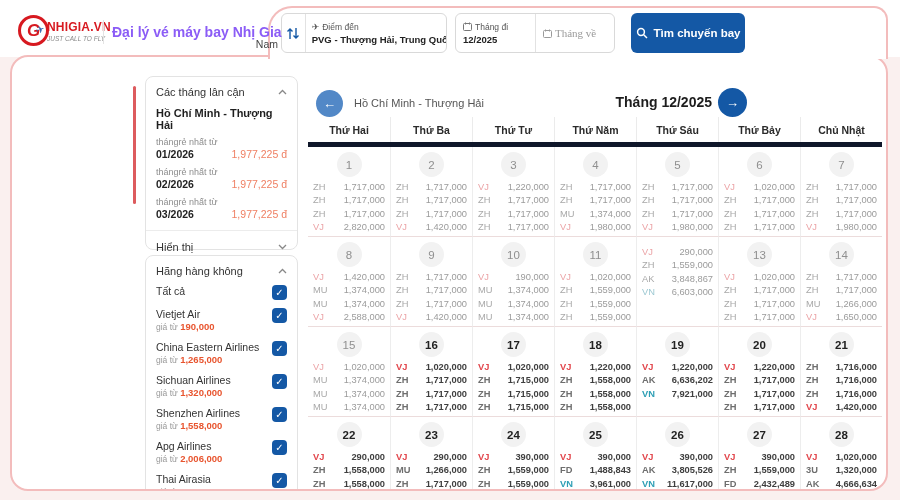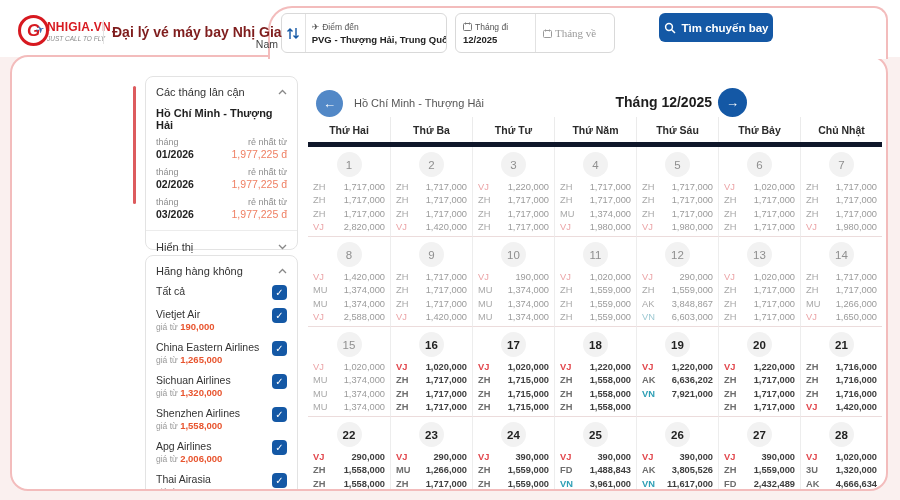--- a/index.html
+++ b/index.html
@@ -10,55 +10,55 @@
 
   
   .logo-circle{position:absolute;left:18px;top:15px;width:31px;height:31px;border:3px solid #d71920;
                border-radius:50%;color:#d71920;font-weight:bold;font-style:italic;font-size:17px;
                display:flex;align-items:center;justify-content:center;z-index:7;}
   .logo-plane{position:absolute;left:36px;top:24px;font-size:10px;color:#2d66b0;transform:rotate(-20deg);z-index:8;}
   .brand-text{position:absolute;left:47px;top:20px;z-index:7;}
   .brand-name{color:#d71920;font-weight:bold;font-size:12px;letter-spacing:.2px;}
   .brand-tag{color:#8a8a8a;font-style:italic;font-size:6.5px;margin-top:1px;}
   .brand-divider{position:absolute;left:103px;top:20px;width:1px;height:24px;background:#e3e3e3;z-index:7;}
-  .brand-title{position:absolute;left:112px;top:24px;color:#7f1d1d;font-weight:bold;font-size:14px;z-index:7;}
+  .brand-title{position:absolute;left:112px;top:24px;color:#8b5cf6;font-weight:bold;font-size:14px;z-index:7;}
 
   
   .search-panel{position:absolute;left:268px;top:6px;width:620px;height:53px;background:#fff;
                 border:2px solid #f3bcbc;border-bottom:none;border-radius:24px 14px 0 0;z-index:5;}
   .origin-frag{position:absolute;left:232px;top:38px;width:46px;text-align:right;font-size:10.5px;color:#444;z-index:6;}
   .field{position:absolute;top:13px;height:40px;background:#fff;border:1px solid #d9d9d9;border-radius:6px;z-index:6;display:flex;align-items:center;}
   .dest-field{left:281px;width:166px;}
   .swap-zone{width:26px;display:flex;align-items:center;justify-content:center;height:100%;border-right:1px solid #e2e2e2;}
   .field-text{padding:4px 6px;overflow:hidden;}
   .field-label{display:flex;align-items:center;gap:3px;font-size:8.5px;color:#555;white-space:nowrap;}
   .field-value{font-size:9.5px;font-weight:bold;color:#222;margin-top:2px;white-space:nowrap;}
   .months-field{left:455px;width:160px;}
   .month-half{width:80px;height:100%;padding:4px 7px;display:flex;flex-direction:column;justify-content:center;}
   .month-half.ret{border-left:1px solid #e2e2e2;justify-content:center;}
   .placeholder{font-size:11px;color:#9a9a9a;font-family:Liberation Serif, serif;}
-  .search-btn{position:absolute;left:631px;top:13px;width:114px;height:29px;background:#1458a5;border:none;
+  .search-btn{position:absolute;left:631px;top:13px;width:114px;height:40px;background:#1458a5;border:none;
               border-radius:6px;color:#fff;font-weight:bold;font-size:11.5px;z-index:6;display:flex;
               align-items:center;justify-content:center;gap:6px;cursor:pointer;
-              font-family:"Liberation Sans","DejaVu Sans",sans-serif;margin-left:28px;}
+              font-family:"Liberation Sans","DejaVu Sans",sans-serif;}
 
   
   .main-card{position:absolute;left:10px;top:55px;width:878px;height:436px;background:#fff;
              border:2px solid #f3bcbc;border-radius:18px;overflow:hidden;z-index:2;}
 
   
   .scroll-thumb{position:absolute;left:121px;top:29px;width:3px;height:118px;background:#dd5b5e;border-radius:2px;}
   .side-card{position:absolute;left:133px;width:153px;background:#fff;border:1px solid #e3e3e3;border-radius:8px;padding:9px 10px;}
   .side-card-1{top:19px;height:174px;}
   .side-card-2{top:198px;height:300px;}
   .side-head{display:flex;justify-content:space-between;align-items:center;font-size:11px;color:#333;}
   .chev{color:#888;}
   .side-route{font-size:11px;font-weight:bold;color:#1f1f1f;margin-top:9px;}
   .month-row{margin-top:5px;}
-  .mr-line{display:flex;justify-content:space-between;font-size:9px;color:#8d8d8d;line-height:12px;}
+  .mr-line{display:flex;font-size:9px;color:#8d8d8d;line-height:12px;}
   .mr-line2{display:flex;justify-content:space-between;line-height:13px;}
   .mr-month{font-size:10.5px;font-weight:bold;color:#222;}
   .mr-price{font-size:10.5px;color:#ef8064;}
   .side-div{height:1px;background:#ececec;margin:9px -10px 0;}
   .display-row{display:flex;justify-content:space-between;align-items:center;font-size:11px;color:#333;margin-top:10px;}
   .airline-row{display:flex;justify-content:space-between;align-items:flex-start;margin-top:8px;}
   .airline-name{font-size:10.5px;color:#333;line-height:12px;}
   .airline-price-line{font-size:8.5px;color:#999;line-height:11px;margin-top:1px;}
   .airline-price-line b{color:#e8542e;font-size:9.5px;}
   .checkbox{width:15px;height:15px;background:#1458a5;border-radius:4px;color:#fff;font-size:10px;
@@ -564,23 +564,20 @@
               <span class="fc fc-ZH">ZH</span>
               <span class="fp">1,559,000</span>
             </div>
             <div class="fare">
               <span class="fc fc-ZH">ZH</span>
               <span class="fp">1,559,000</span>
             </div>
           </div>
   </div>
         <div class="day-cell past">
-    <div class="day-num-wrap">
-            <span class="day-num">12</span>
-          </div>
     <div class="fares">
             <div class="fare">
               <span class="fc fc-VJ">VJ</span>
               <span class="fp">290,000</span>
             </div>
             <div class="fare">
               <span class="fc fc-ZH">ZH</span>
               <span class="fp">1,559,000</span>
             </div>
             <div class="fare">

